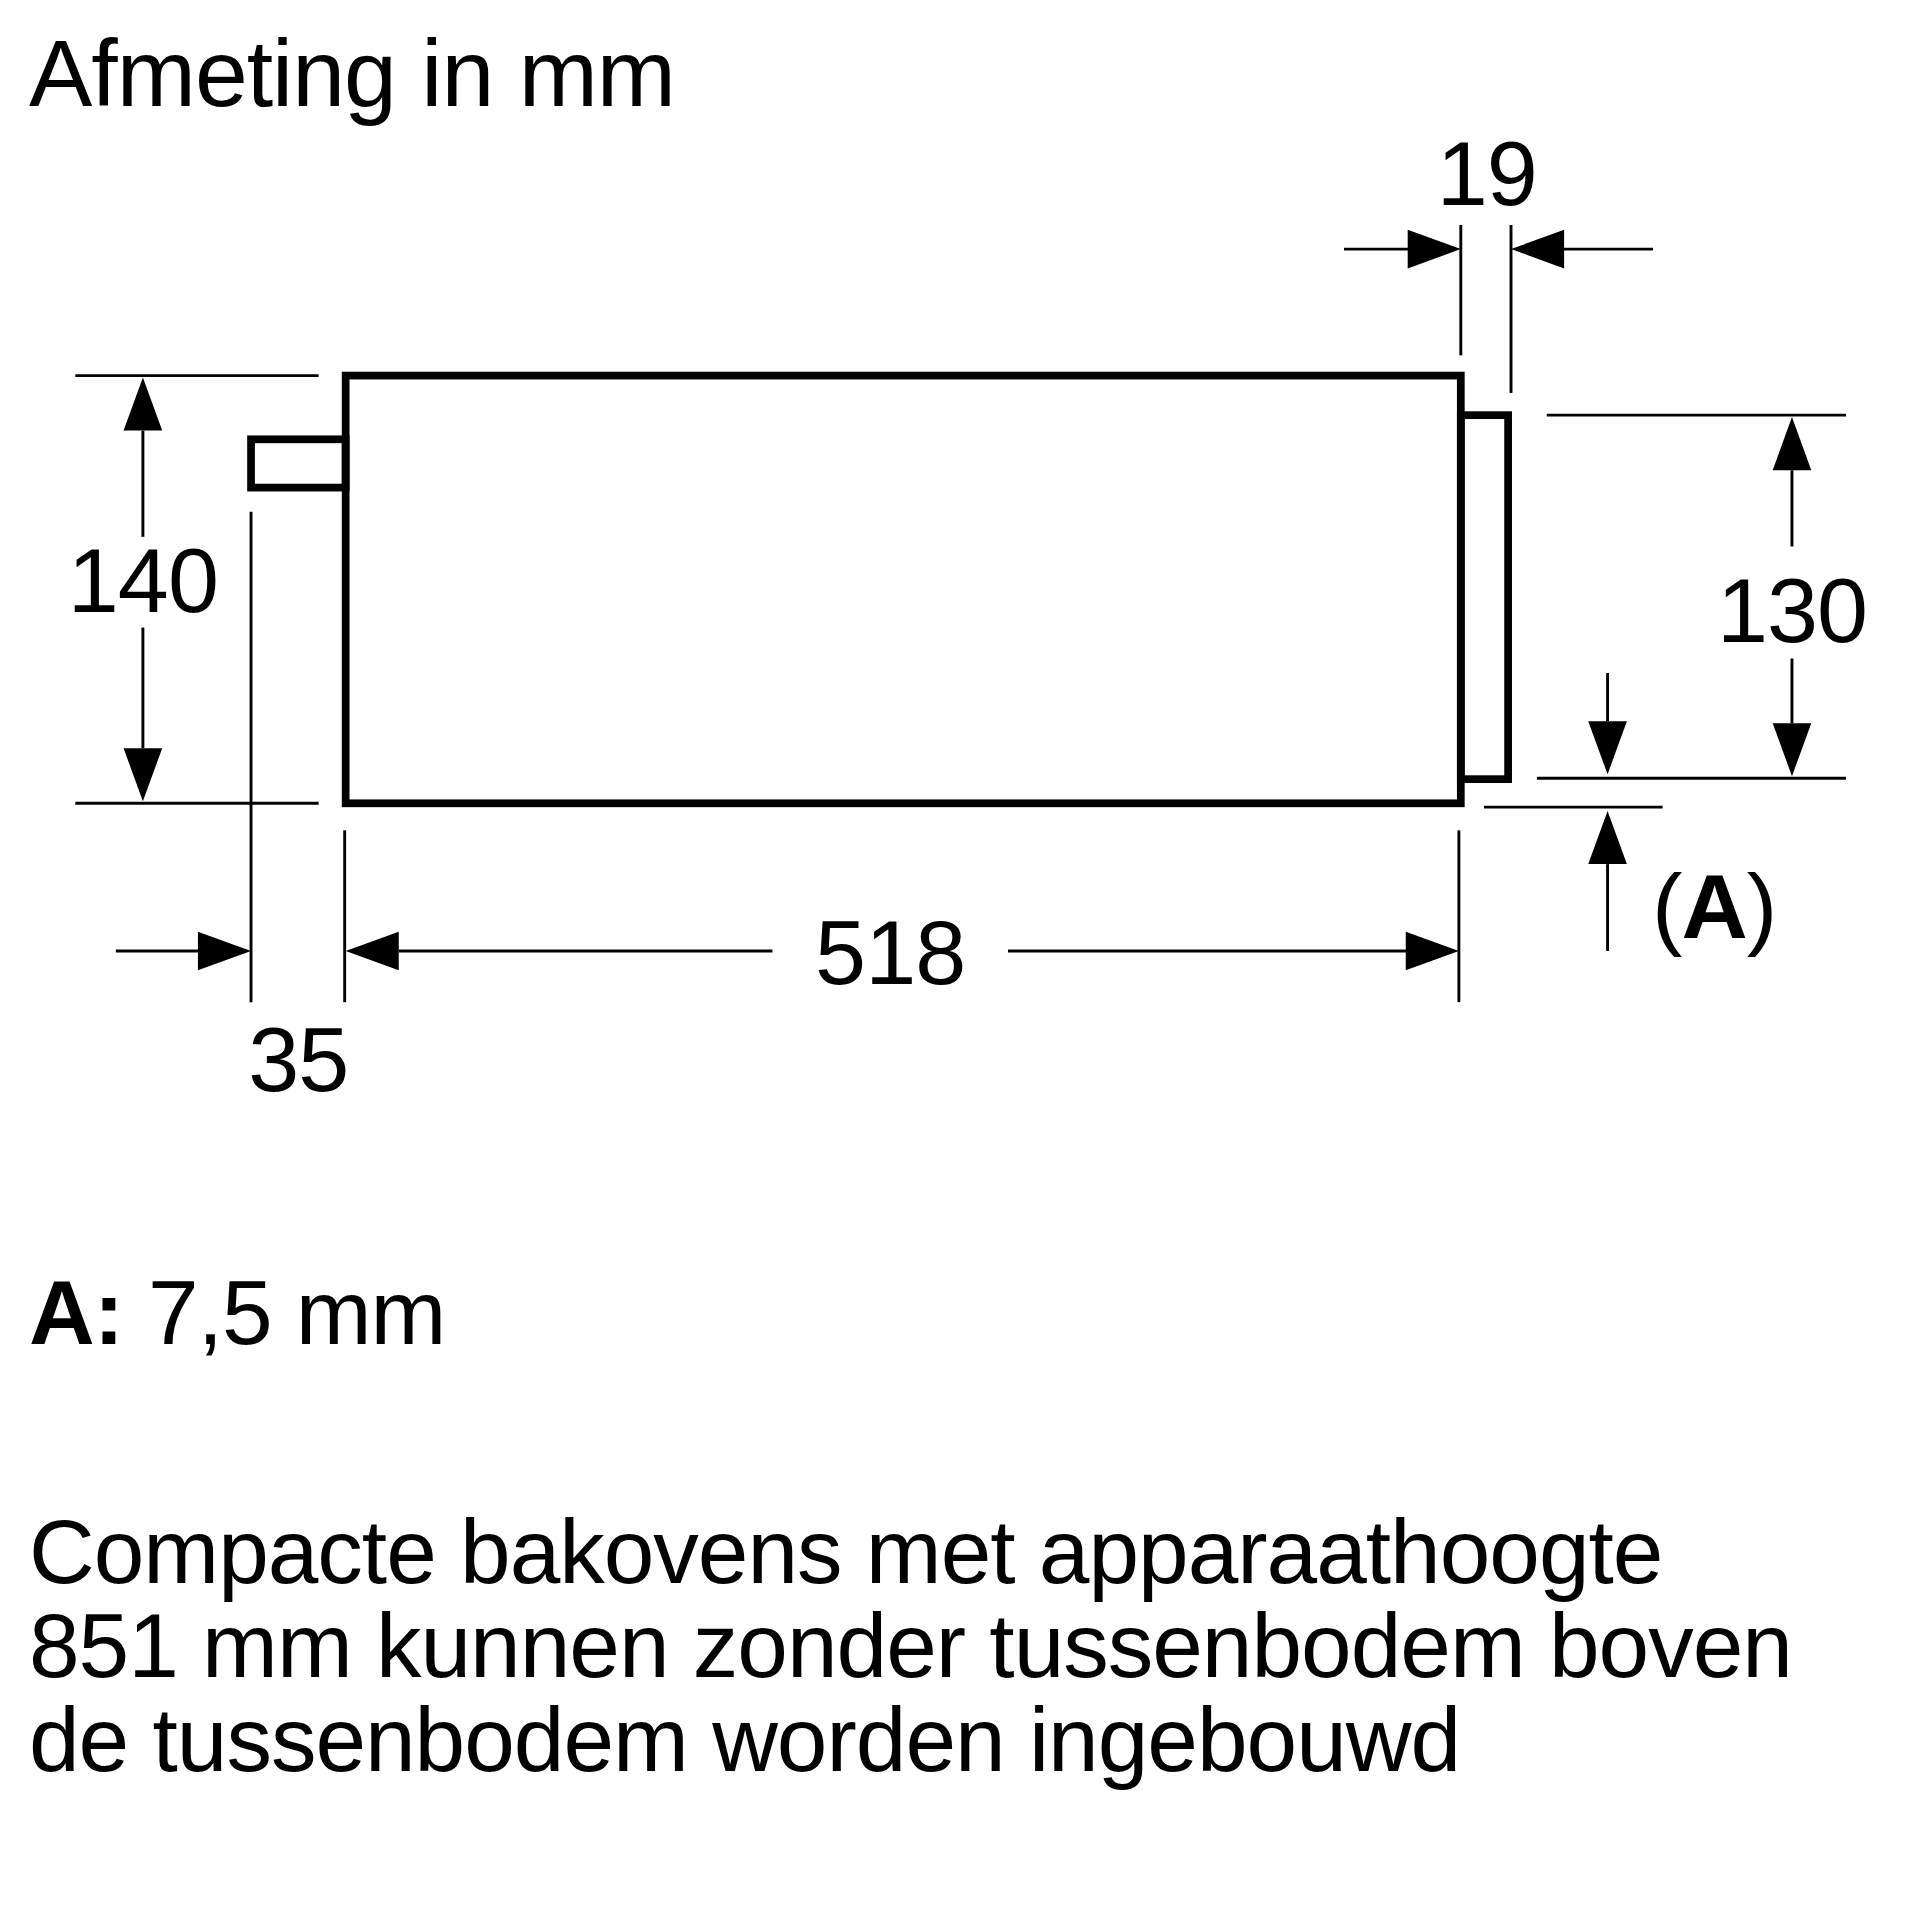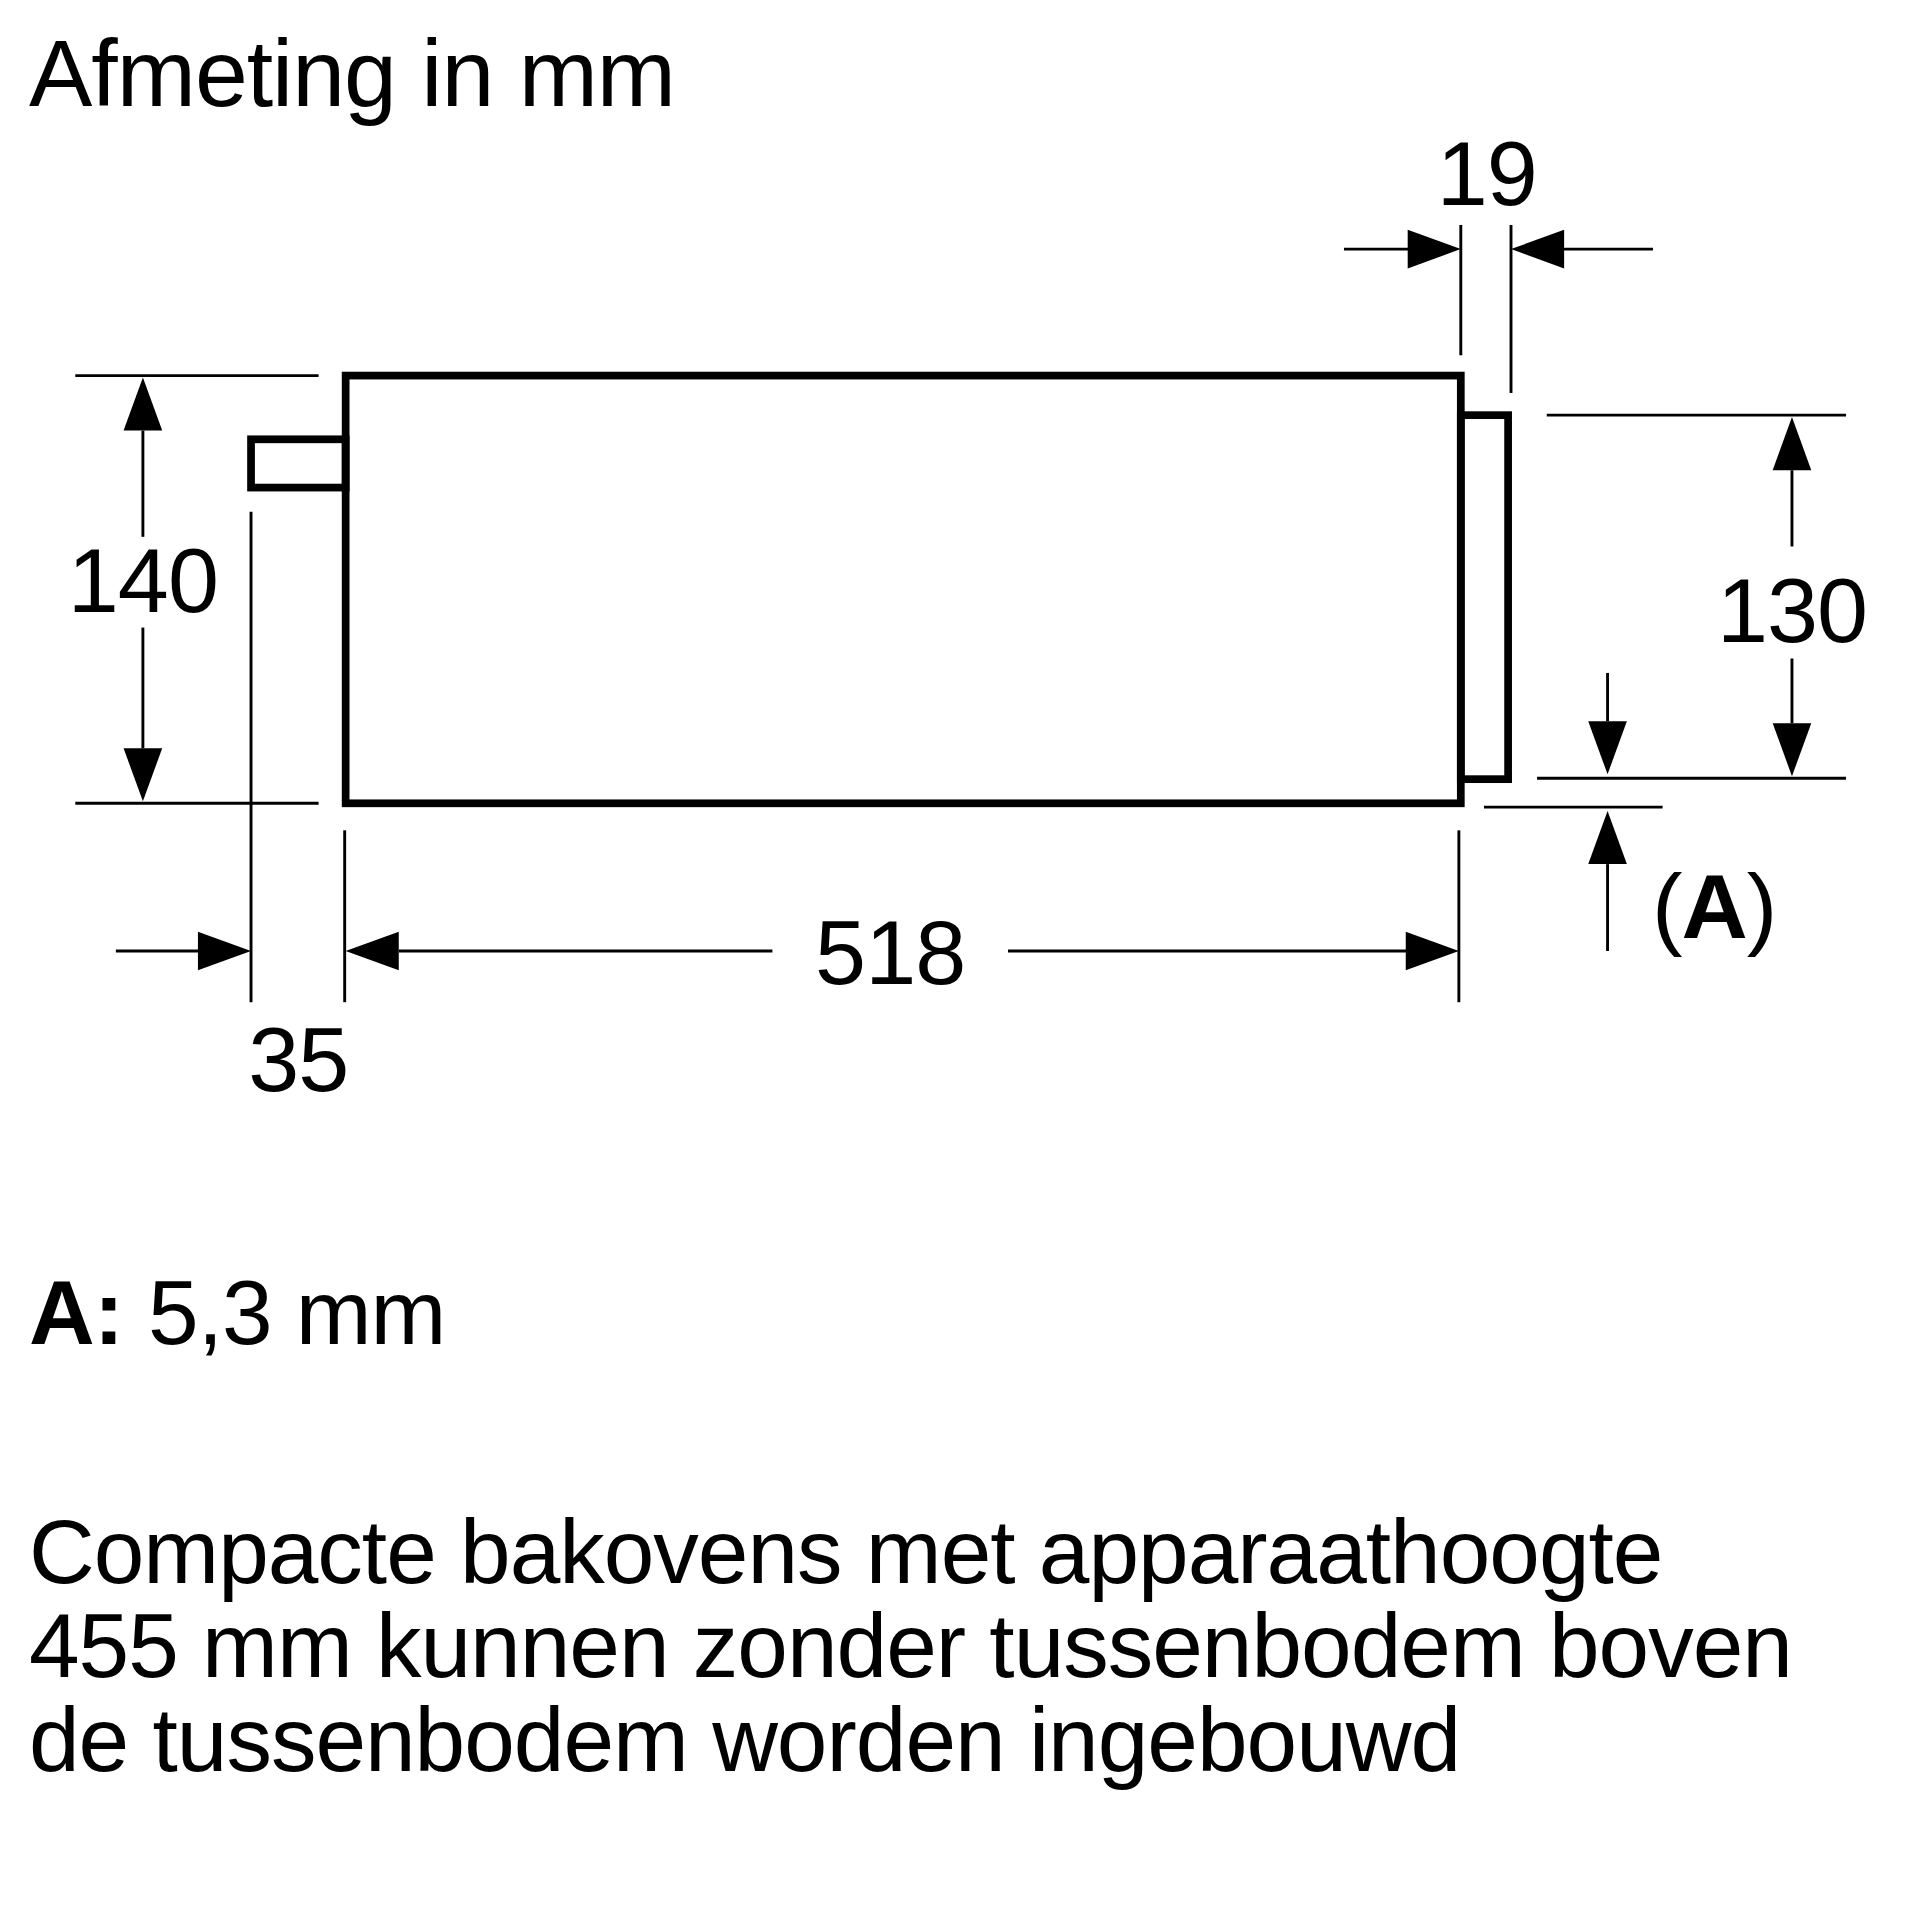--- a/index.html
+++ b/index.html
@@ -131,23 +131,23 @@
       <path d="M1665,697 V747" class="stroke-thin"></path>
       <polygon points="1665,802 1645,747 1685,747" class="arrowhead"></polygon>
       <path d="M1537,836 H1722" class="stroke-thin"></path>
       <polygon points="1665,840 1645,895 1685,895" class="arrowhead"></polygon>
       <path d="M1665,895 V985" class="stroke-thin"></path>
       <text x="1711" y="972" class="dim-label"><tspan>(</tspan><tspan font-weight="bold">A</tspan><tspan>)</tspan></text>
     </g>
   </svg>
 
   <div class="legend-line">
-    <span class="legend-label">A:</span><span class="legend-value">5,3 mm</span>
+    <span class="legend-label">A:</span><span class="legend-value">7,5 mm</span>
   </div>
 
   <div class="paragraph">
     <div>Compacte bakovens met apparaathoogte</div>
-    <div>455 mm kunnen zonder tussenbodem boven</div>
+    <div>851 mm kunnen zonder tussenbodem boven</div>
     <div>de tussenbodem worden ingebouwd</div>
   </div>
 
 </div>
 
 
 </body></html>

